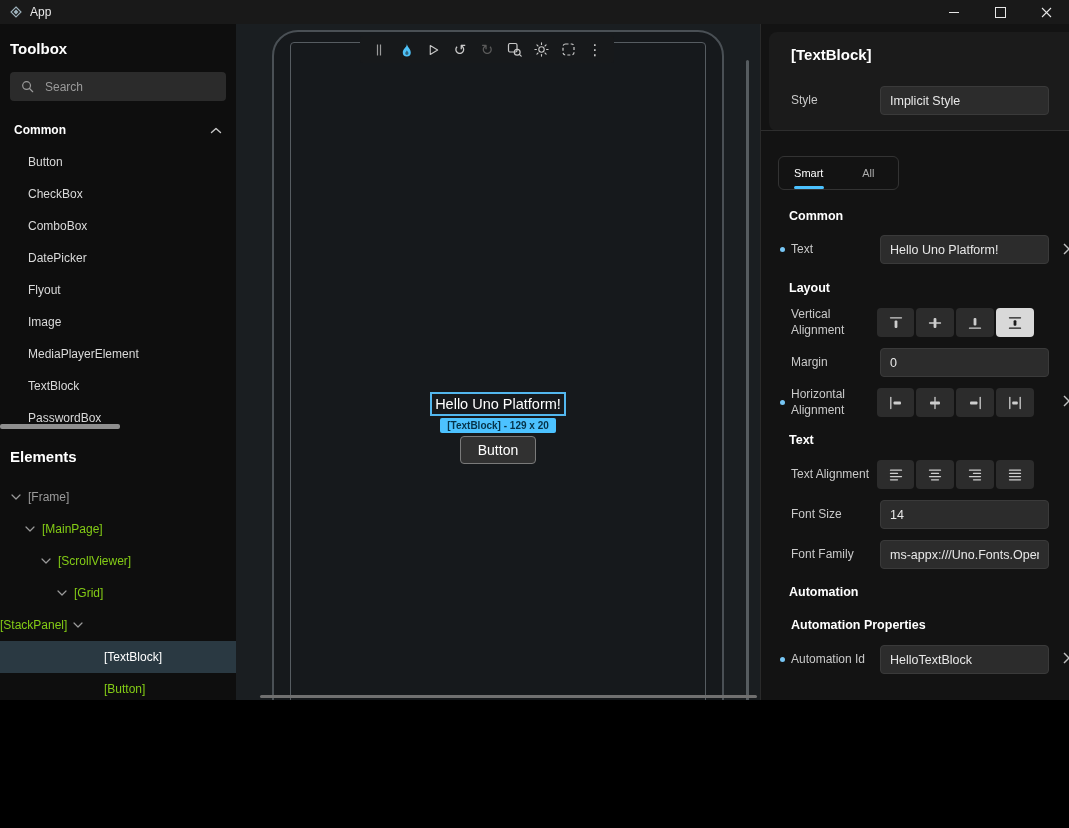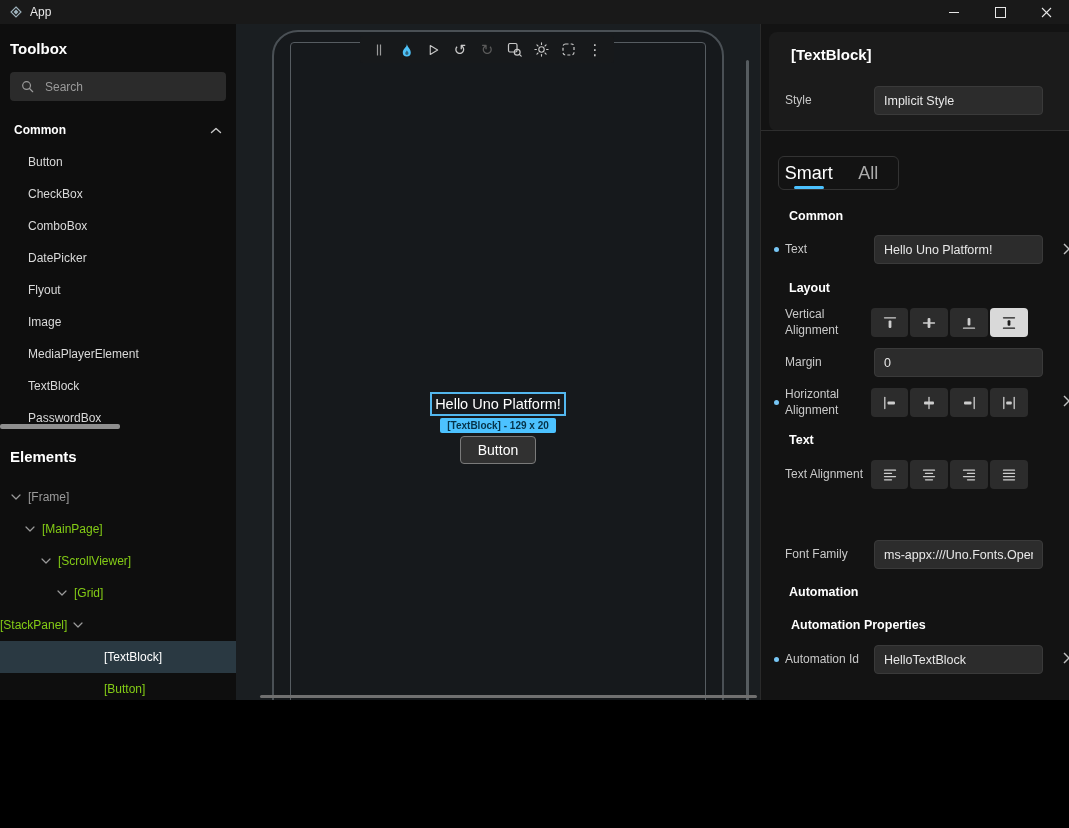--- a/index.html
+++ b/index.html
@@ -49,27 +49,27 @@
   .canvas-button{margin-top:3px;background:#313131;border:1px solid #7a7a7a;border-radius:4px;color:#fff;font-size:14px;padding:5px 17px;cursor:pointer;}
   .v-scroll{position:absolute;right:11px;top:36px;width:3px;height:684px;background:#565c60;border-radius:2px;cursor:pointer;}
   .h-scroll{position:absolute;left:24px;bottom:2px;width:497px;height:3px;background:#707070;border-radius:2px;cursor:pointer;}
 
   
   #props{position:absolute;left:760px;top:24px;right:0;bottom:0;background:#131313;border-left:1px solid #2a2a2a;}
   .props-head{position:absolute;left:8px;top:8px;right:0;height:99px;background:#1b1b1b;border-radius:8px 0 0 8px;}
   .props-title{position:absolute;left:30px;top:22px;font-size:15px;font-weight:bold;color:#fff;z-index:2;}
   .props-divider{position:absolute;left:0;right:0;top:106px;height:1px;background:#2e2e2e;}
   #ptabs{position:absolute;left:17px;top:132px;width:121px;height:34px;border:1px solid #333;border-radius:6px;display:flex;box-sizing:border-box;}
-  .ptab{flex:1;display:flex;align-items:center;justify-content:center;font-size:18px;color:#ababab;position:relative;cursor:pointer;}
+  .ptab{flex:1;display:flex;align-items:center;justify-content:center;font-size:11px;color:#ababab;position:relative;cursor:pointer;}
   .ptab.active{color:#fff;}
   .ptab.active::after{content:"";position:absolute;bottom:0;left:50%;transform:translateX(-50%);width:30px;height:3px;background:#4cc2ff;border-radius:2px;}
   .psec{position:absolute;left:28px;height:16px;line-height:16px;font-size:12.5px;font-weight:bold;color:#fff;}
   #sec-common{top:184px}#sec-layout{top:256px}#sec-text{top:408px}#sec-automation{top:560px}
   #sec-autoprops{top:593px;left:30px;}
-  .prow{position:absolute;left:24px;width:258px;display:flex;align-items:center;min-height:29px;z-index:2;justify-content:space-between;}
+  .prow{position:absolute;left:30px;width:258px;display:flex;align-items:center;min-height:29px;z-index:2;justify-content:space-between;}
   #row-style{top:62px}#row-text{top:211px}#row-valign{top:283px}#row-margin{top:324px}
   #row-halign{top:363px}#row-textalign{top:436px}#row-fontsize{top:476px}#row-fontfamily{top:516px}#row-autoid{top:621px}
   .plabel{width:86px;font-size:12px;color:#c9c9c9;line-height:1.3;}
   .pinput{margin-left:auto;width:169px;height:29px;background:#2c2c2c;border:1px solid #3a3a3a;border-radius:4px;
           color:#e8e8e8;font-size:12.5px;padding:0 9px;box-sizing:border-box;font-family:inherit;outline:none;
           white-space:nowrap;overflow:hidden;text-overflow:clip;}
   .bullet{position:absolute;left:-11px;top:calc(50% - 3px);width:5px;height:5px;border-radius:50%;background:#77c6f5;}
   .agroup{margin-left:auto;margin-right:15px;width:158px;display:flex;gap:2px;}
   .abtn{flex:1;height:29px;background:#2c2c2c;border-radius:4px;display:flex;align-items:center;justify-content:center;color:#cdcdcd;cursor:pointer;}
   .abtn.selected{background:#d9d9d9;color:#1d1d1d;}
@@ -381,20 +381,24 @@
           <svg width="16" height="16" viewBox="0 0 16 16" stroke="currentColor" stroke-width="1.3" stroke-linecap="round">
               <line x1="2.5" y1="3.2" x2="13.5" y2="3.2"></line>
               <line x1="2.5" y1="6.4" x2="13.5" y2="6.4"></line>
               <line x1="2.5" y1="9.6" x2="13.5" y2="9.6"></line>
               <line x1="2.5" y1="12.8" x2="13.5" y2="12.8"></line>
             </svg>
         </div>
       </div>
     </div>
 
+    <div class="prow" id="row-fontsize">
+      <span class="plabel">Font Size</span>
+      <input class="pinput" value="14" style="">
+    </div>
 
     <div class="prow" id="row-fontfamily">
       <span class="plabel">Font Family</span>
       <input class="pinput" value="ms-appx:///Uno.Fonts.OpenSan" style="">
     </div>
 
     <div class="psec" id="sec-automation">Automation</div>
     <div class="psec" id="sec-autoprops">Automation Properties</div>
 
     <div class="prow" id="row-autoid">

